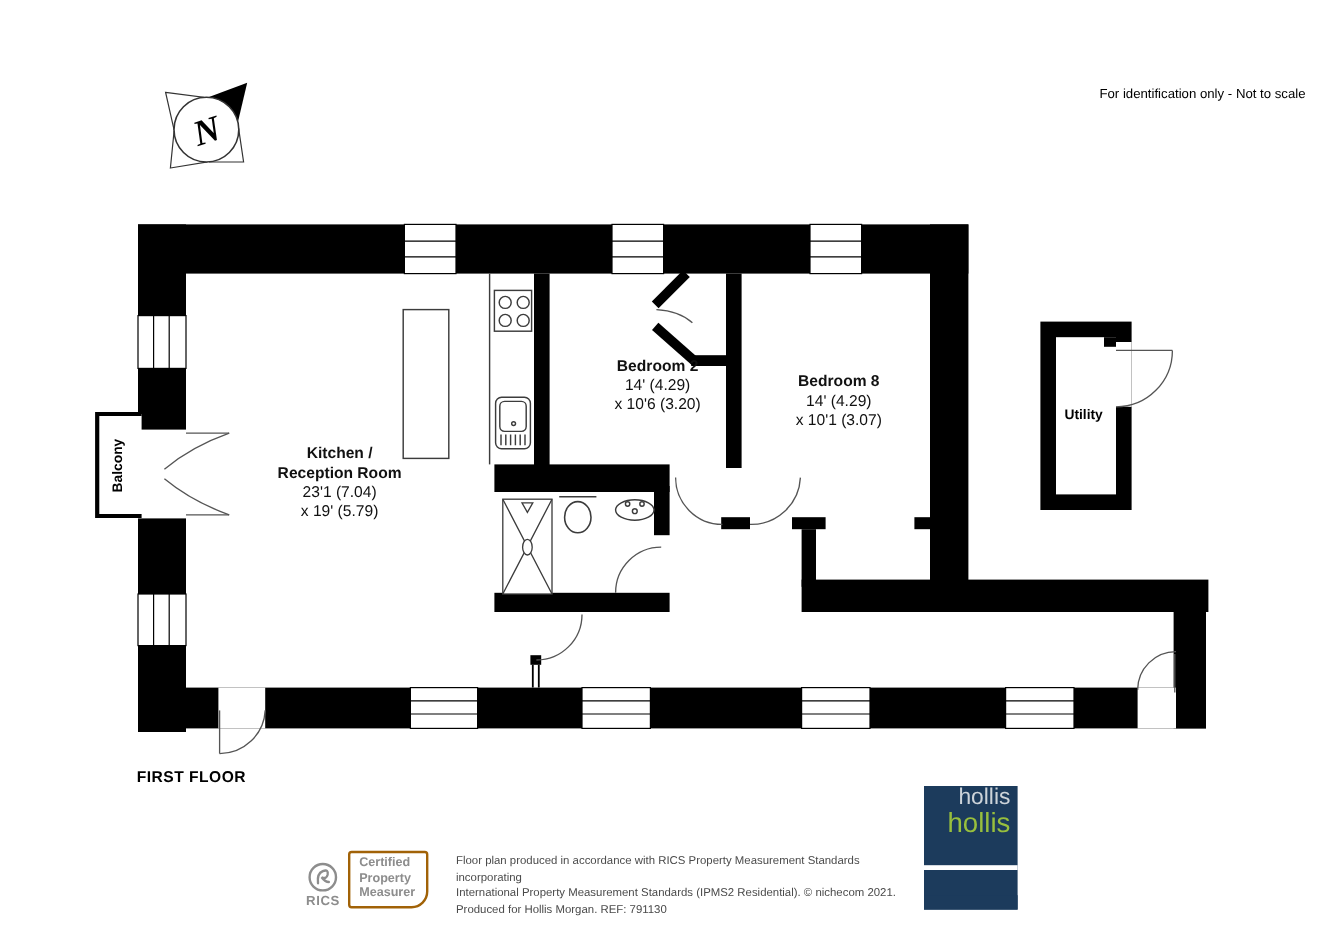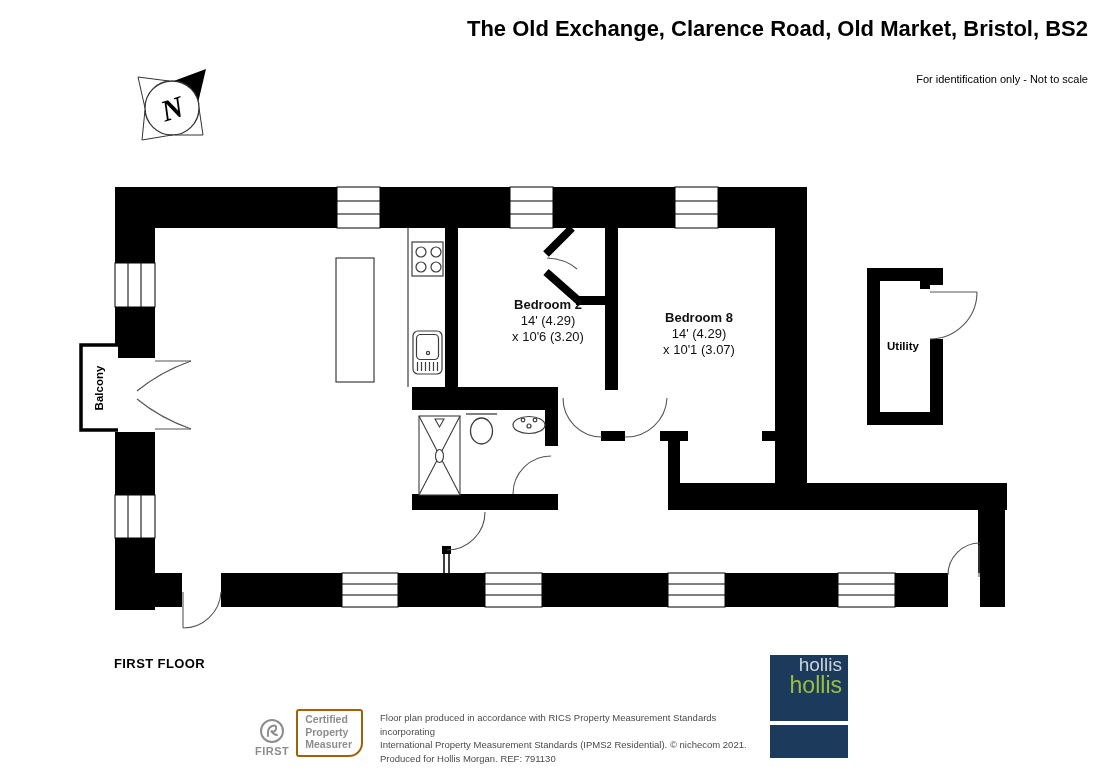--- a/index.html
+++ b/index.html
@@ -184,49 +184,54 @@
     <g>
       <polygon points="138,77 169,81 145,108" fill="#fff" stroke="#333" stroke-width="1"></polygon>
       <polygon points="142,140 172,135 145,110" fill="#fff" stroke="#333" stroke-width="1"></polygon>
       <polygon points="203,135 199,108 175,135" fill="#fff" stroke="#333" stroke-width="1"></polygon>
       <polygon points="206,69 163,85 193,124" fill="#000"></polygon>
       <circle cx="172" cy="108" r="27" fill="#fff" stroke="#333" stroke-width="1.3"></circle>
       <text x="172" y="119" text-anchor="middle" font-size="30" font-weight="bold" font-style="italic" font-family="Liberation Serif, serif" transform="rotate(-18 172 108)">N</text>
     </g>
   </svg>
 
-  <div class="abs title" style="left:380px;top:16px;width:708px;">The Old Exchange, Clarence Road, Old Market, Bristol, BS2</div>
   <div class="abs note" style="left:380px;top:73px;width:708px;">For identification only - Not to scale</div>
 
+  <div class="abs room-label" style="left:183px;top:370px;width:200px;">
+    <div class="room-name">Kitchen /</div>
+    <div class="room-name">Reception Room</div>
+    <div>23'1 (7.04)</div>
+    <div>x 19' (5.79)</div>
+  </div>
 
   <div class="abs room-label" style="left:448px;top:297px;width:200px;">
     <div class="room-name">Bedroom 2</div>
     <div>14' (4.29)</div>
     <div>x 10'6 (3.20)</div>
   </div>
 
   <div class="abs room-label" style="left:599px;top:310px;width:200px;">
     <div class="room-name">Bedroom 8</div>
     <div>14' (4.29)</div>
     <div>x 10'1 (3.07)</div>
   </div>
 
   <div class="abs small-label" style="left:853px;top:340px;width:100px;text-align:center;">Utility</div>
 
   <div class="abs small-label" style="left:49px;top:382px;width:100px;text-align:center;transform:rotate(-90deg);">Balcony</div>
 
-  <div class="abs floor-label" style="left:114px;top:656px;">FIRST FLOOR</div>
+  <div class="abs floor-label" style="left:114px;top:640px;">FIRST FLOOR</div>
 
   <div class="abs rics" style="left:255px;top:709px;height:48px;">
     <div class="rics-crest">
       <svg width="26" height="26" viewBox="0 0 26 26">
         <circle cx="13" cy="13" r="11" fill="none" stroke="#8d8d8d" stroke-width="2"></circle>
         <path d="M9 18 Q8 10 13 8 Q18 6 17 11 Q16 15 12 13 Q15 17 18 17" fill="none" stroke="#8d8d8d" stroke-width="2" stroke-linecap="round"></path>
       </svg>
-      <div class="rics-org">FIRST</div>
+      <div class="rics-org">RICS</div>
     </div>
     <div class="rics-box">
       <div>Certified</div>
       <div>Property</div>
       <div>Measurer</div>
     </div>
   </div>
 
   <div class="abs disclaimer" style="left:380px;top:711px;width:390px;">
     <div>Floor plan produced in accordance with RICS Property Measurement Standards incorporating</div>

